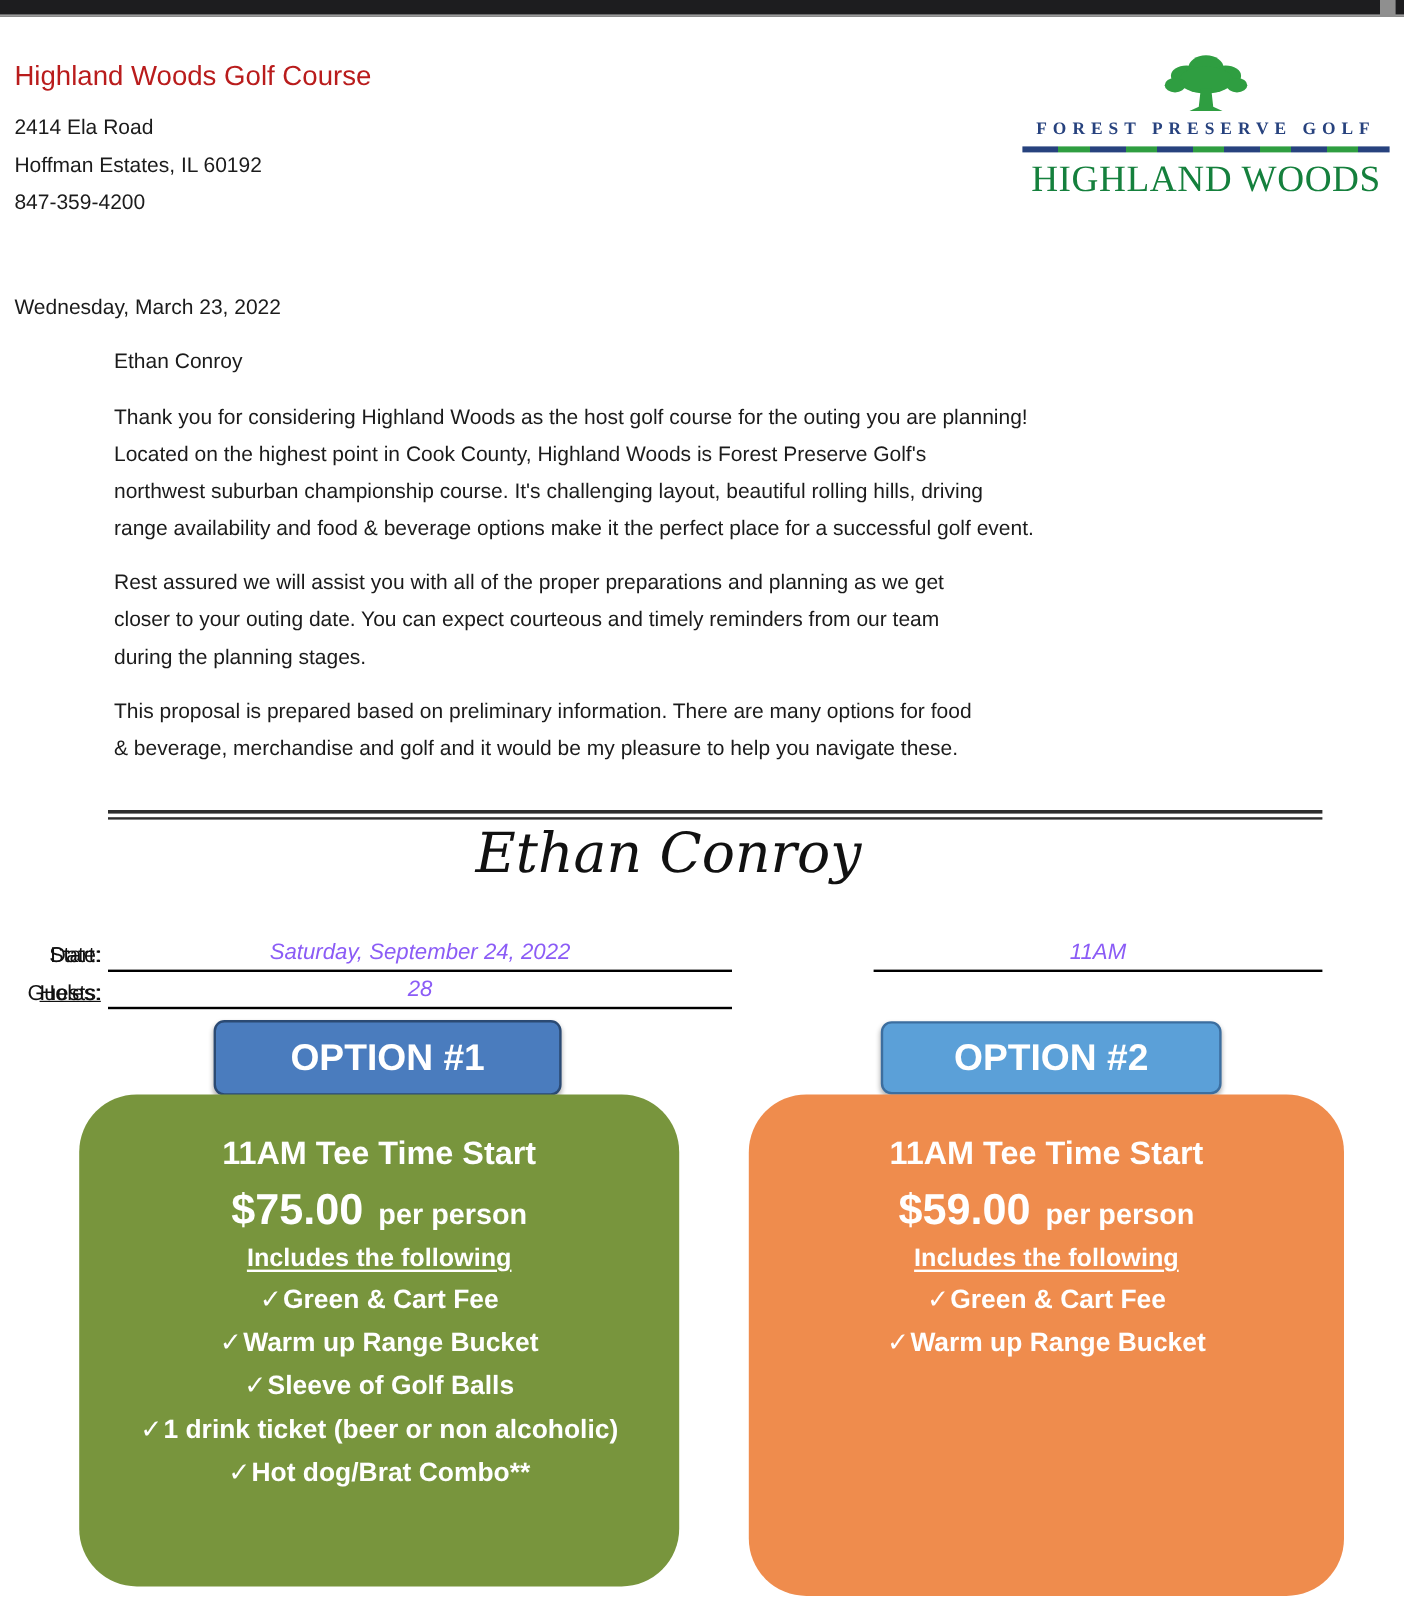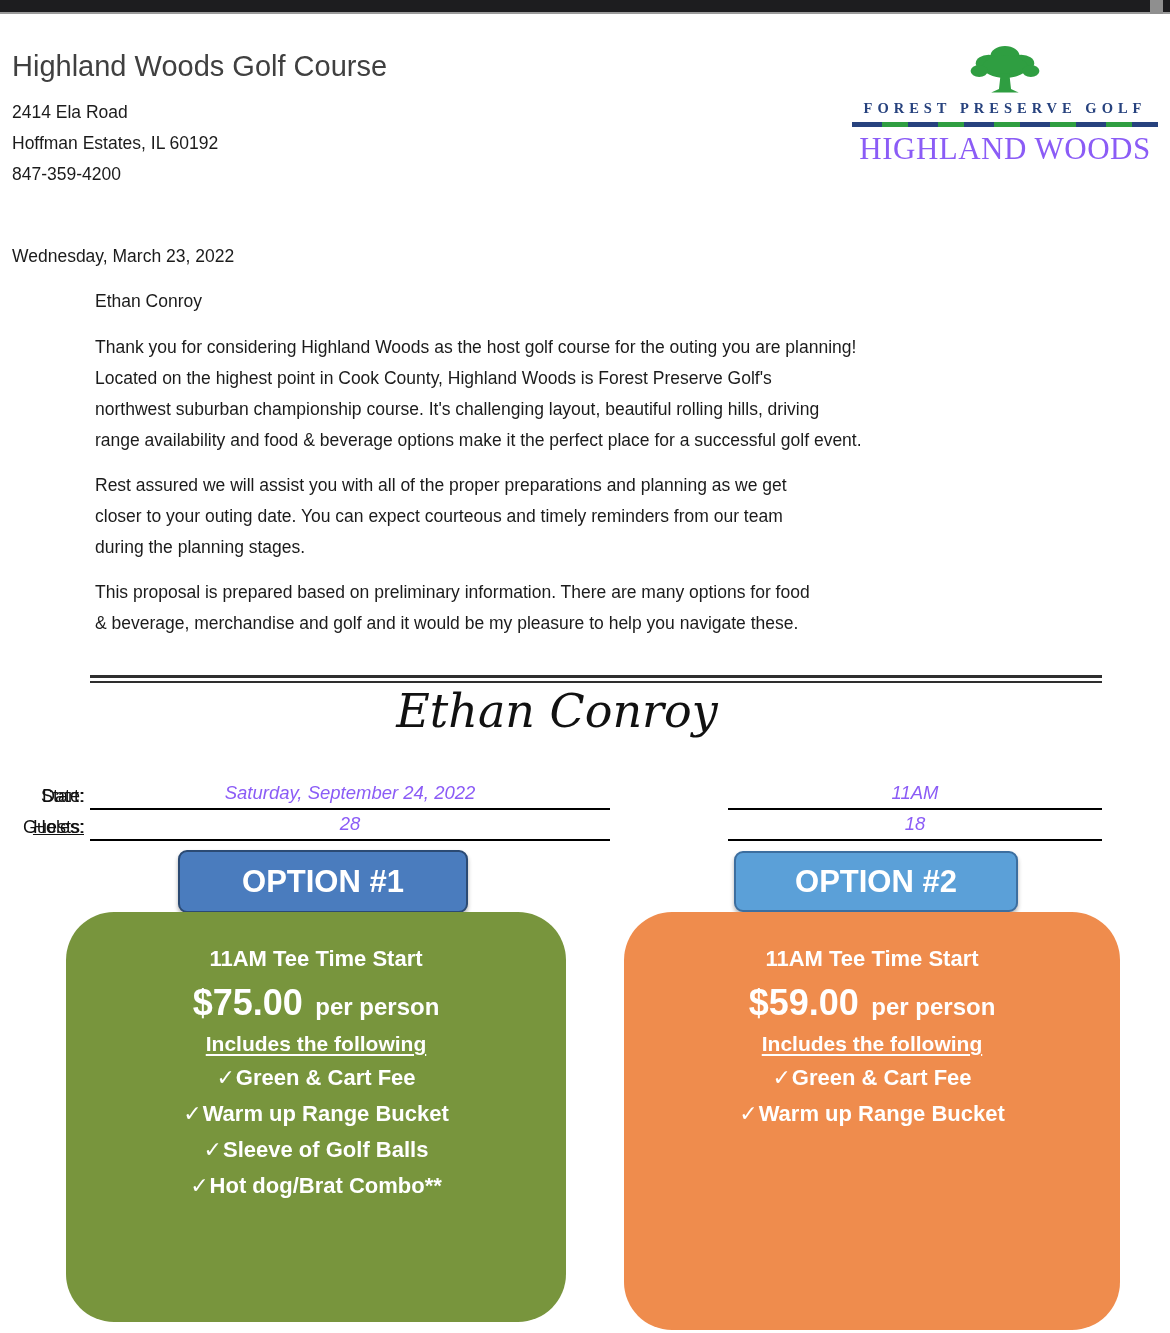--- a/index.html
+++ b/index.html
@@ -5,31 +5,31 @@
   html,body{margin:0;padding:0;background:#ffffff;}
   .page{position:relative;width:1170px;height:1333px;background:#ffffff;overflow:hidden;
         font-family:"Liberation Sans",sans-serif;color:#1b1b1b;}
 
   
   .top-bar{position:absolute;left:0;top:0;width:1170px;height:12px;background:#1d1d1f;border-bottom:2px solid #9a9a9a;}
   .top-bar-thumb{position:absolute;left:1150px;top:0;width:13px;height:14px;background:#8f8f8f;}
 
   
   .header-left{position:absolute;left:12px;top:50px;}
-  .company{font-size:29px;margin:0 0 14px 0;font-weight:400;color:#404040;}
+  .company{font-size:23px;margin:0 0 14px 0;font-weight:400;color:#b91c1c;}
   .addr{font-size:17.5px;line-height:31px;}
 
   
   .logo{position:absolute;left:852px;top:44px;width:306px;text-align:center;}
   .tree{display:block;margin:0 auto;}
   .logo-line1{margin-top:2px;font-family:"Liberation Serif",serif;font-weight:bold;
               font-size:14.5px;letter-spacing:5px;color:#27427e;white-space:nowrap;}
   .logo-bar{height:5px;margin-top:5px;
             background:repeating-linear-gradient(90deg,#27427e 0 30px,#2f9e41 30px 56px);}
-  .logo-line2{font-family:"Liberation Serif",serif;font-size:31px;color:#8b5cf6;
+  .logo-line2{font-family:"Liberation Serif",serif;font-size:31px;color:#15803d;
               margin-top:4px;letter-spacing:0.5px;white-space:nowrap;}
 
   
   .letter-date{position:absolute;left:12px;top:246px;font-size:17.5px;}
   .recipient{position:absolute;left:95px;top:291px;font-size:17.5px;}
   .paragraphs{position:absolute;left:95px;top:332px;width:980px;font-size:17.5px;line-height:31px;}
   .paragraph{margin:0 0 14px 0;}
 
   
   .rule{position:absolute;left:90px;top:675px;width:1012px;}
@@ -56,21 +56,21 @@
   .opt-btn{position:absolute;border-radius:9px;color:#fff;font-weight:bold;font-size:31px;
            display:flex;align-items:center;justify-content:center;
            box-shadow:0 3px 4px rgba(0,0,0,0.30);}
   .opt-btn-1{left:178px;top:850px;width:286px;height:59px;background:#4a7cbe;border:2px solid #2b4a73;}
   .opt-btn-2{left:734px;top:851px;width:280px;height:57px;background:#5ba0d8;border:2px solid #3c6e9f;}
 
   
   .pkg{position:absolute;border-radius:48px;color:#ffffff;text-align:center;font-weight:bold;}
   .pkg-green{left:66px;top:912px;width:500px;height:410px;background:#78953d;}
   .pkg-orange{left:624px;top:912px;width:496px;height:418px;background:#ef8c4d;}
-  .pkg-heading{margin-top:34px;font-size:22px;}
+  .pkg-heading{margin-top:34px;font-size:27px;}
   .pkg-price-line{margin-top:10px;}
   .price{font-size:36px;}
   .price-suffix{font-size:24px;margin-left:8px;}
   .includes{margin-top:8px;font-size:21px;text-decoration:underline;text-underline-offset:3px;}
   .included-list{margin-top:4px;padding:0 42px;}
   .check-item{font-size:22px;line-height:36px;}
   .check{font-weight:400;margin-right:1px;}
 </style>
 </head>
 <body>
@@ -137,36 +137,36 @@
   <div class="field-label lbl-date">Date:</div>
   <div class="field-value val-date">Saturday, September 24, 2022</div>
 
   <div class="field-label lbl-guests">Guests:</div>
   <div class="field-value val-guests">28</div>
 
   <div class="field-label lbl-start">Start:</div>
   <div class="field-value val-start">11AM</div>
 
   <div class="field-label lbl-holes">Holes:</div>
-  <div class="field-value val-holes">18</div>
 
   <div class="opt-btn opt-btn-1">OPTION #1</div>
   <div class="opt-btn opt-btn-2">OPTION #2</div>
 
   <div class="pkg pkg-green">
     <div class="pkg-heading">11AM Tee Time Start</div>
     <div class="pkg-price-line">
       <span class="price">$75.00</span>
       <span class="price-suffix">per person</span>
     </div>
     <div class="includes">Includes the following</div>
     <div class="included-list">
         <div class="check-item"><span class="check">✓</span><span>Green &amp; Cart Fee</span></div>
         <div class="check-item"><span class="check">✓</span><span>Warm up Range Bucket</span></div>
         <div class="check-item"><span class="check">✓</span><span>Sleeve of Golf Balls</span></div>
+        <div class="check-item"><span class="check">✓</span><span>1 drink ticket (beer or non alcoholic)</span></div>
         <div class="check-item"><span class="check">✓</span><span>Hot dog/Brat Combo**</span></div>
       </div>
   </div>
 
   <div class="pkg pkg-orange">
     <div class="pkg-heading">11AM Tee Time Start</div>
     <div class="pkg-price-line">
       <span class="price">$59.00</span>
       <span class="price-suffix">per person</span>
     </div>

